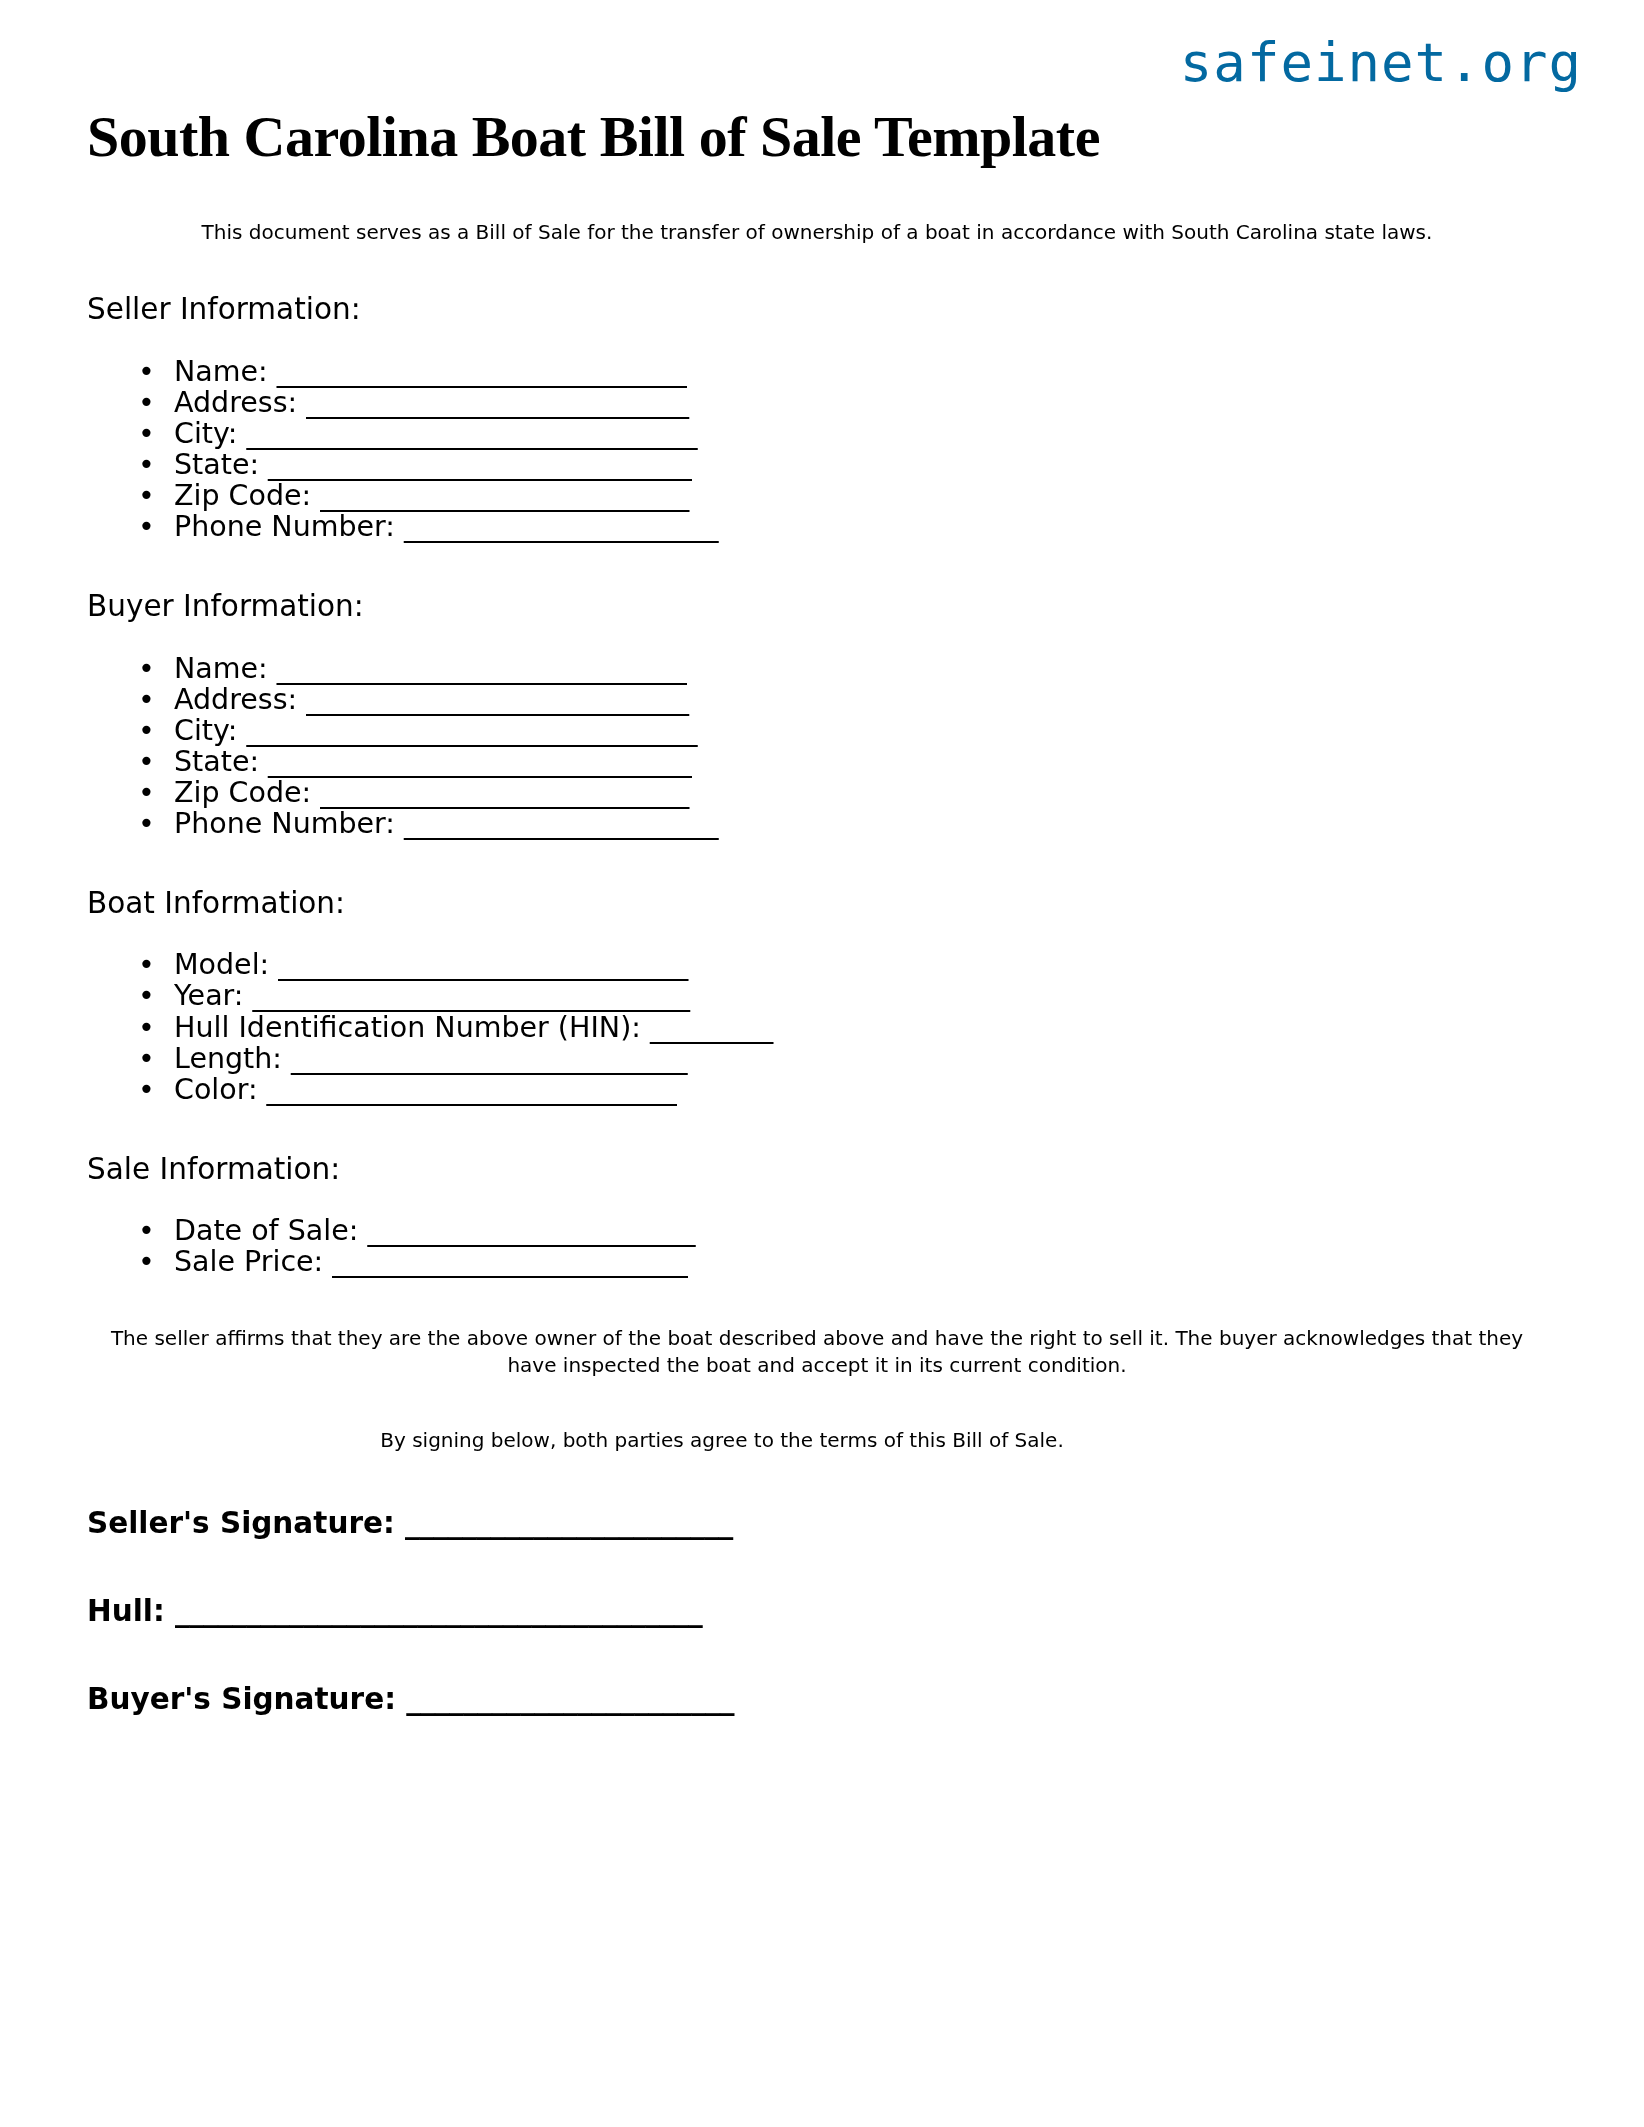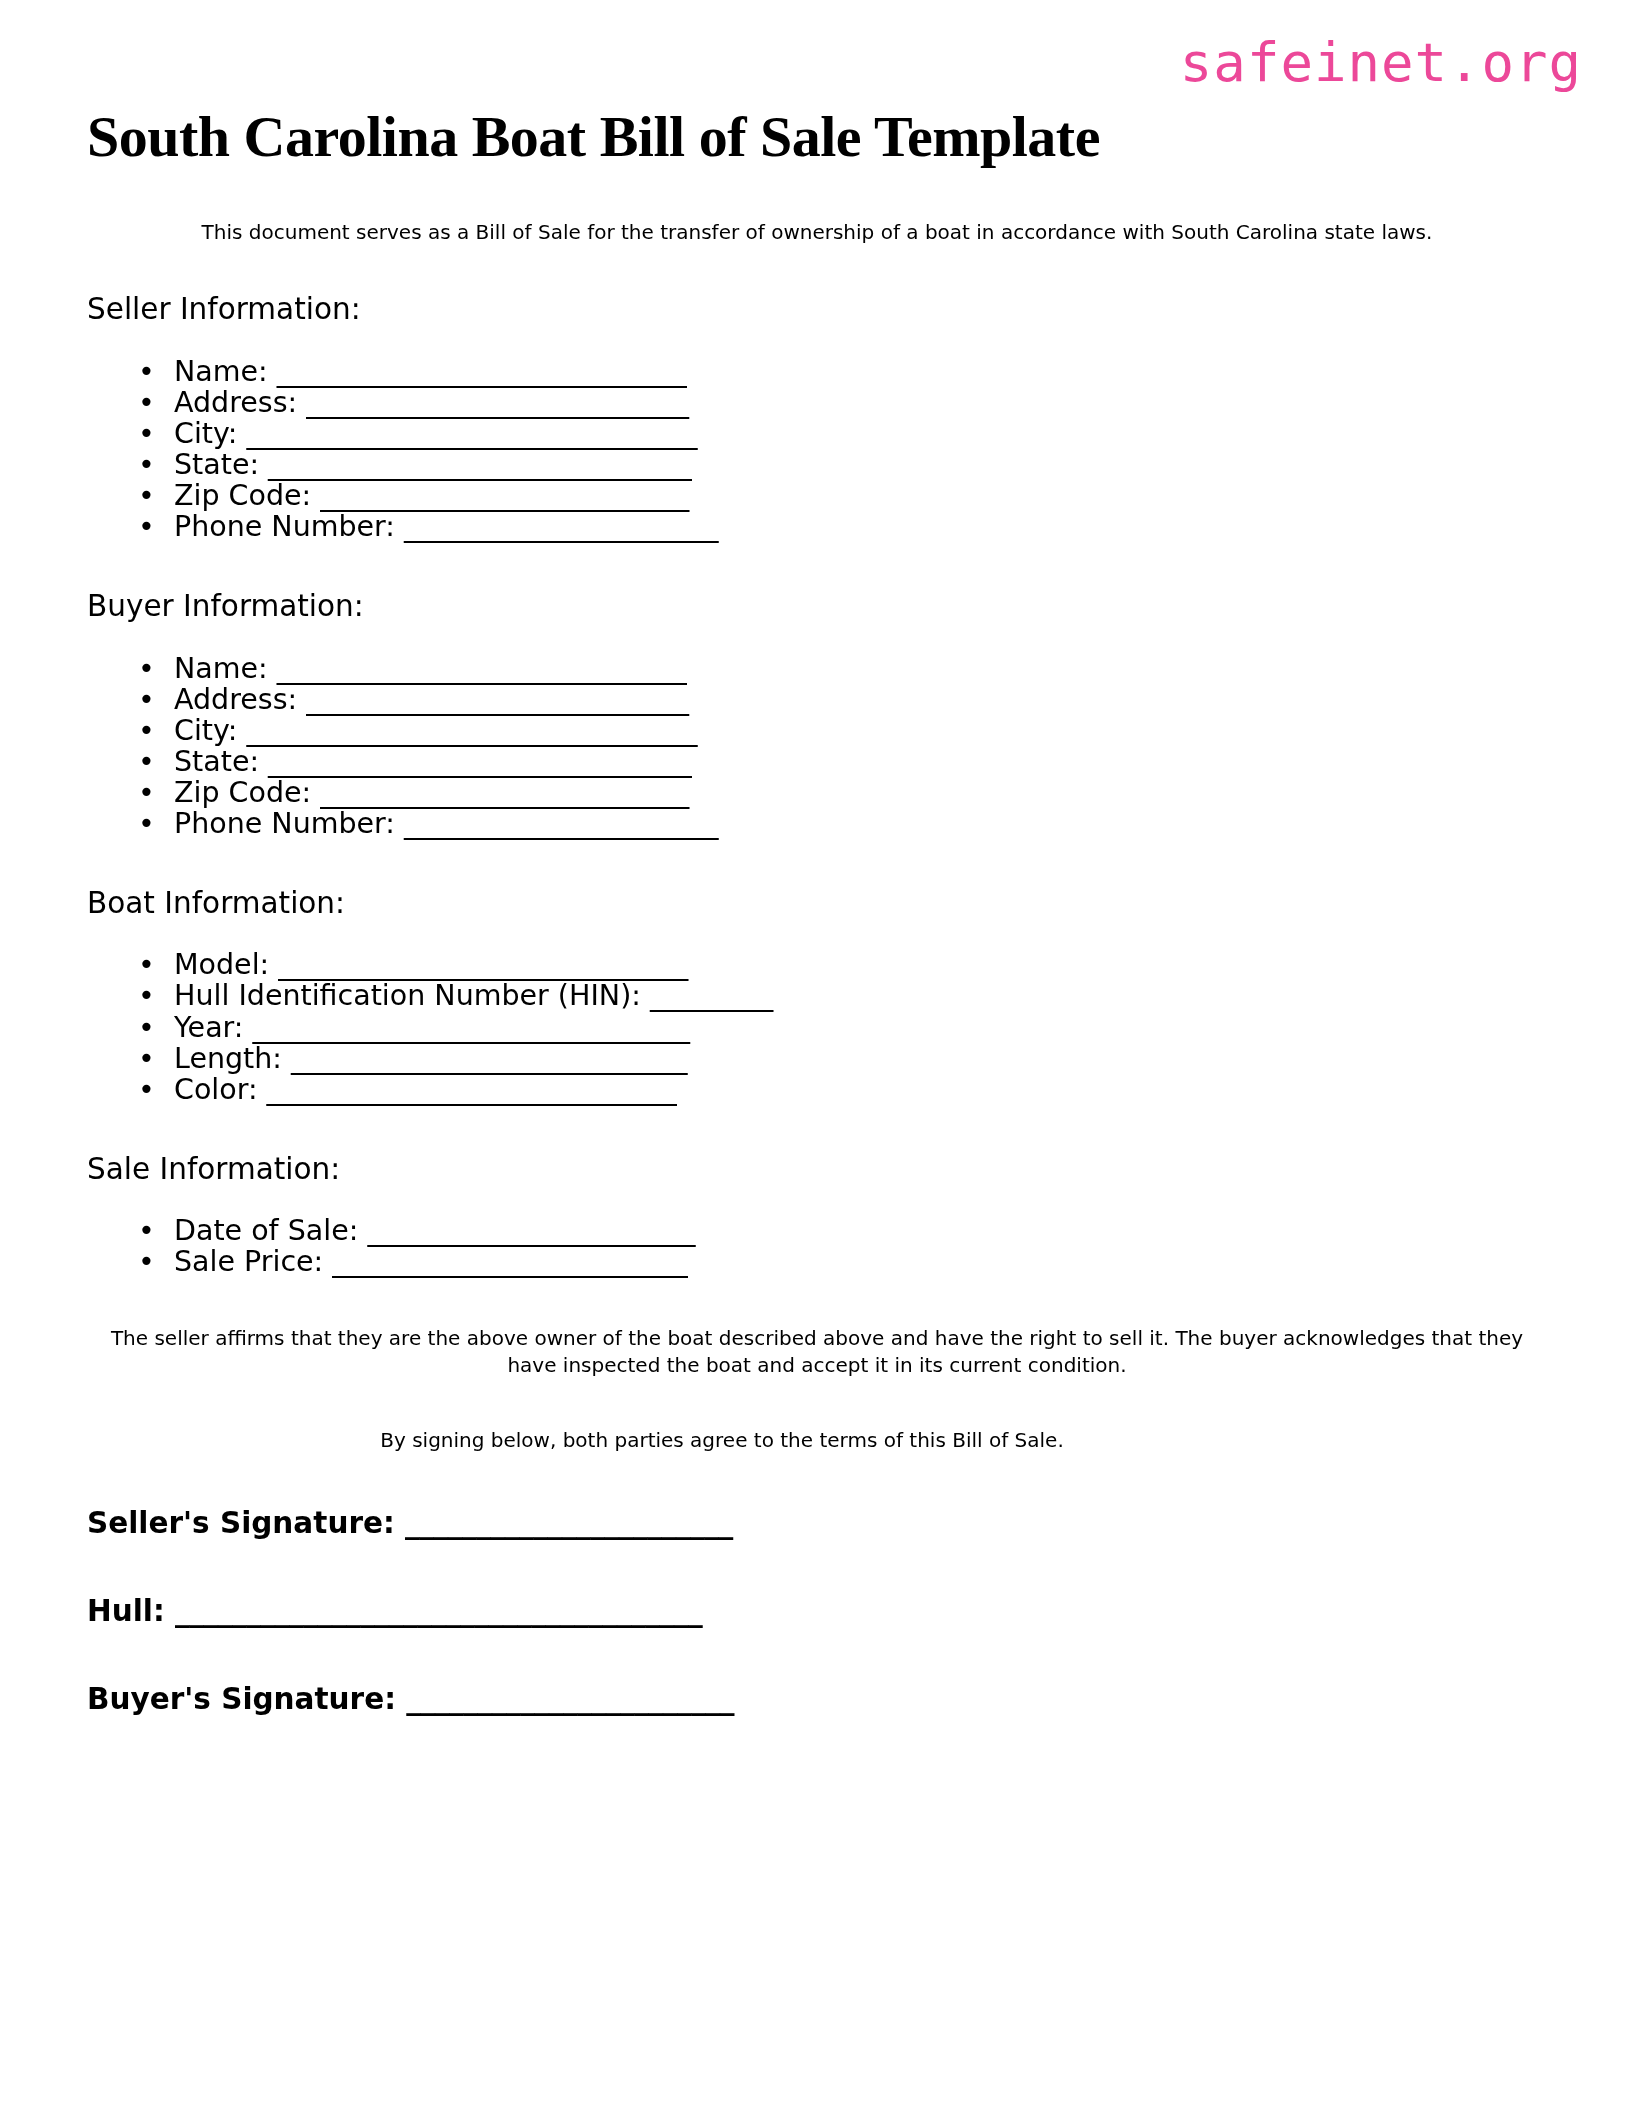--- a/index.html
+++ b/index.html
@@ -20,21 +20,21 @@
     overflow: hidden;
   }
 
   .watermark {
     position: absolute;
     top: 36px;
     right: 62px;
     font-family: "DejaVu Sans Mono", "Liberation Mono", monospace;
     font-size: 54px;
     letter-spacing: 1px;
-    color: #ec4899;
+    color: #0369a1;
     line-height: 1;
     white-space: nowrap;
   }
 
   .content {
     position: absolute;
     left: 87px;
     top: 104px;
     width: 1460px;
   }
@@ -141,22 +141,22 @@
       <li><span>Address:</span> <span class="blank">____________________________</span></li>
       <li><span>City:</span> <span class="blank">_________________________________</span></li>
       <li><span>State:</span> <span class="blank">_______________________________</span></li>
       <li><span>Zip Code:</span> <span class="blank">___________________________</span></li>
       <li><span>Phone Number:</span> <span class="blank">_______________________</span></li>
     </ul>
 
     <h2 class="section-heading">Boat Information:</h2>
     <ul class="fields">
       <li><span>Model:</span> <span class="blank">______________________________</span></li>
+      <li><span>Year:</span> <span class="blank">________________________________</span></li>
       <li><span>Hull Identification Number (HIN):</span> <span class="blank">_________</span></li>
-      <li><span>Year:</span> <span class="blank">________________________________</span></li>
       <li><span>Length:</span> <span class="blank">_____________________________</span></li>
       <li><span>Color:</span> <span class="blank">______________________________</span></li>
     </ul>
 
     <h2 class="section-heading">Sale Information:</h2>
     <ul class="fields">
       <li><span>Date of Sale:</span> <span class="blank">________________________</span></li>
       <li><span>Sale Price:</span> <span class="blank">__________________________</span></li>
     </ul>
 

